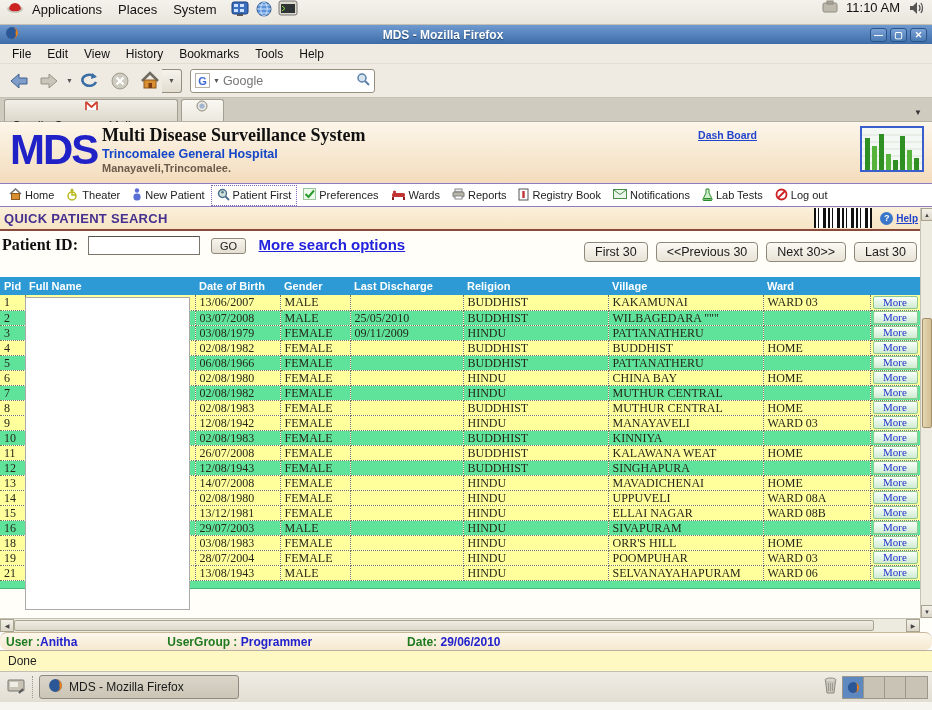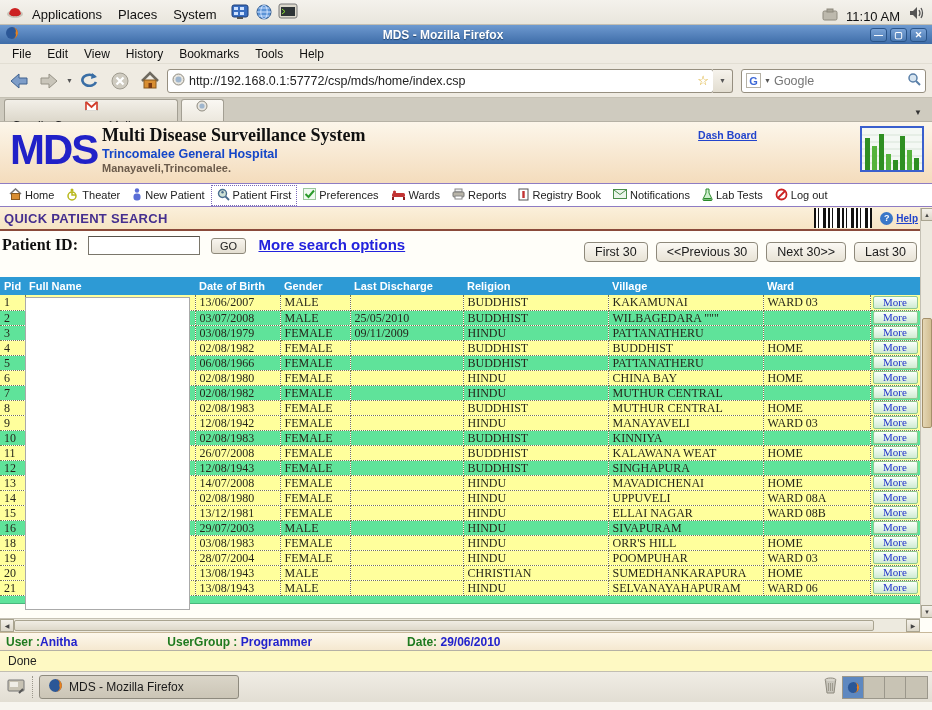--- a/index.html
+++ b/index.html
@@ -3,21 +3,21 @@
 <meta charset="utf-8">
 <style>
   * { margin:0; padding:0; box-sizing:border-box; }
   body { background:#888; font-family:"Liberation Sans",sans-serif; }
   .screen { width:932px; height:710px; position:relative; background:#fff; overflow:hidden;
             display:flex; flex-direction:column; font-family:"Liberation Sans",sans-serif; }
   .i { display:inline-block; vertical-align:middle; }
 
   
   .gnome-top { height:25px; background:linear-gradient(#F4F2EC,#E9E6DD); border-bottom:1px solid #C2BEB2;
-               display:flex; align-items:flex-end; padding:0 6px; font-size:13px; color:#111; }
+               display:flex; align-items:flex-start; padding:0 6px; font-size:13px; color:#111; }
   .gnome-top .menu-item { padding:2px 8px; cursor:default; }
   .panel-icons { display:flex; gap:5px; margin-left:6px; }
   .gnome-spacer { flex:1; }
   .clock { font-size:13px; margin:0 8px; }
 
   
   .ff-titlebar { height:19px; background:linear-gradient(#6E9AD0,#3E6CA8); display:flex; align-items:center;
                  padding:0 5px; color:#fff; font-weight:bold; font-size:12px; }
   .tb-title { flex:1; text-align:center; text-shadow:0 1px 1px #23456E; }
   .winbtn { width:17px; height:14px; margin-left:3px; border:1px solid #2A5489; border-radius:3px;
@@ -122,21 +122,21 @@
   .hscroll { position:absolute; left:0; bottom:0; width:920px; height:14px; background:#EDEADF;
              border-top:1px solid #C5C1B4; z-index:6; }
   .hscroll .arr { position:absolute; top:0; width:14px; height:13px; background:linear-gradient(#F4F1EA,#DCD7C9);
                   border:1px solid #A9A490; font-size:6px; text-align:center; line-height:12px; color:#444; }
   .hscroll .arr.left { left:0; } .hscroll .arr.right { right:0; }
   .hthumb { position:absolute; left:14px; top:1px; height:11px; width:860px; background:linear-gradient(#F0EDE4,#DED9CA);
             border:1px solid #A9A490; border-radius:2px; }
 
   
   .page-footer { height:18px; background:linear-gradient(#FDF8EC,#F5E8D0); border-top:1px solid #C8B89A;
-                 display:flex; align-items:center; font-size:12px; font-weight:bold; }
+                 display:flex; align-items:center; font-size:12px; font-weight:bold;border-radius:7px; }
   .page-footer .lab { color:#1F7A1F; } .page-footer .val { color:#2222CC; }
   .pf-user { margin-left:6px; } .pf-group { margin-left:90px; } .pf-date { margin-left:95px; }
   .ff-statusbar { height:21px; background:#fef9c3; border-top:1px solid #B5B1A5; display:flex;
                   align-items:center; font-size:12px; color:#222; padding-left:8px; }
   .gnome-taskbar { height:31px; background:linear-gradient(#F0EDE5,#E2DED3); border-top:1px solid #C2BEB2;
                    display:flex; align-items:center; padding:0 4px; gap:4px; }
   .show-desktop { width:24px; height:24px; display:flex; align-items:center; justify-content:center;
                   border:1px solid transparent; }
   .task-sep { width:3px; height:22px; border-left:1px dotted #9B978B; }
   .task-btn { height:24px; width:200px; display:flex; align-items:center; gap:6px; padding:0 8px;
@@ -254,30 +254,20 @@
           <circle cx="10" cy="10" r="8" fill="#CFCBC0" stroke="#A09C90"></circle>
           <path d="M6.5 6.5 L13.5 13.5 M13.5 6.5 L6.5 13.5" stroke="#FFF" stroke-width="2.2"></path>
         </svg>
     </span>
     <span class="navbtn">
       <svg width="22" height="20" viewBox="0 0 22 20">
           <path d="M3 10 L11 2 L19 10" fill="none" stroke="#6E6A60" stroke-width="2.5"></path>
           <rect x="5" y="9" width="12" height="8" fill="#D98E32" stroke="#8A5A1E"></rect>
           <rect x="9.5" y="12" width="3.5" height="5" fill="#7A3A12"></rect>
         </svg>
-    </span>
-    <span class="urlbar">
-      <span class="i">
-        <svg width="13" height="13" viewBox="0 0 13 13">
-            <circle cx="6.5" cy="6.5" r="5.5" fill="#E8E6E0" stroke="#8E8A7E"></circle>
-            <circle cx="6.5" cy="6.5" r="3" fill="#9FB6CE"></circle>
-          </svg>
-      </span>
-      <input value="http://192.168.0.1:57772/csp/mds/home/index.csp" style="">
-      <span class="star">☆</span>
     </span>
     <span class="dropbtn">
         <span class="caret">▼</span>
       </span>
     <span class="searchbox">
       <span class="glogo">G</span>
       <span class="caret">▼</span>
       <input placeholder="Google" style="">
       <span class="i">
         <svg width="14" height="14" viewBox="0 0 14 14">
@@ -719,33 +709,20 @@
             <td>FEMALE</td>
             <td></td>
             <td>HINDU</td>
             <td>POOMPUHAR</td>
             <td>WARD 03</td>
             <td class="more-cell">
               <a class="more-btn">More</a>
             </td>
           </tr>
 
-          <tr class="yellow">
-            <td>20</td>
-            <td></td>
-            <td>13/08/1943</td>
-            <td>MALE</td>
-            <td></td>
-            <td>CHRISTIAN</td>
-            <td>SUMEDHANKARAPURA</td>
-            <td>HOME</td>
-            <td class="more-cell">
-              <a class="more-btn">More</a>
-            </td>
-          </tr>
 
           <tr class="yellow">
             <td>21</td>
             <td></td>
             <td>13/08/1943</td>
             <td>MALE</td>
             <td></td>
             <td>HINDU</td>
             <td>SELVANAYAHAPURAM</td>
             <td>WARD 06</td>

